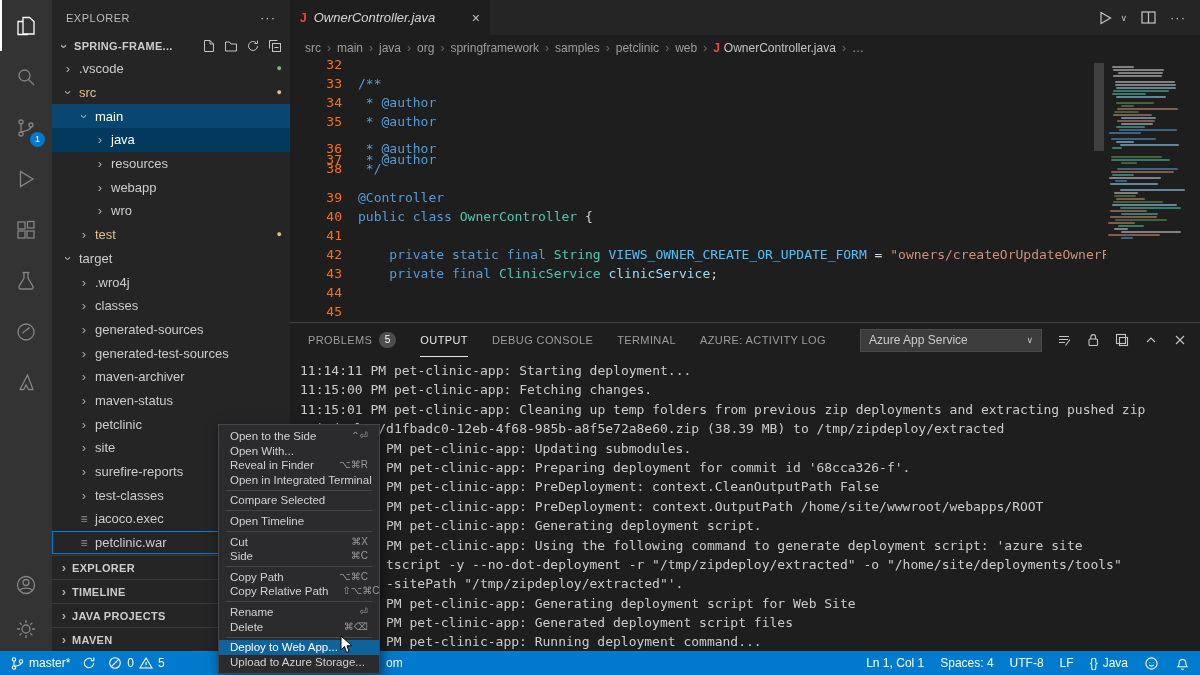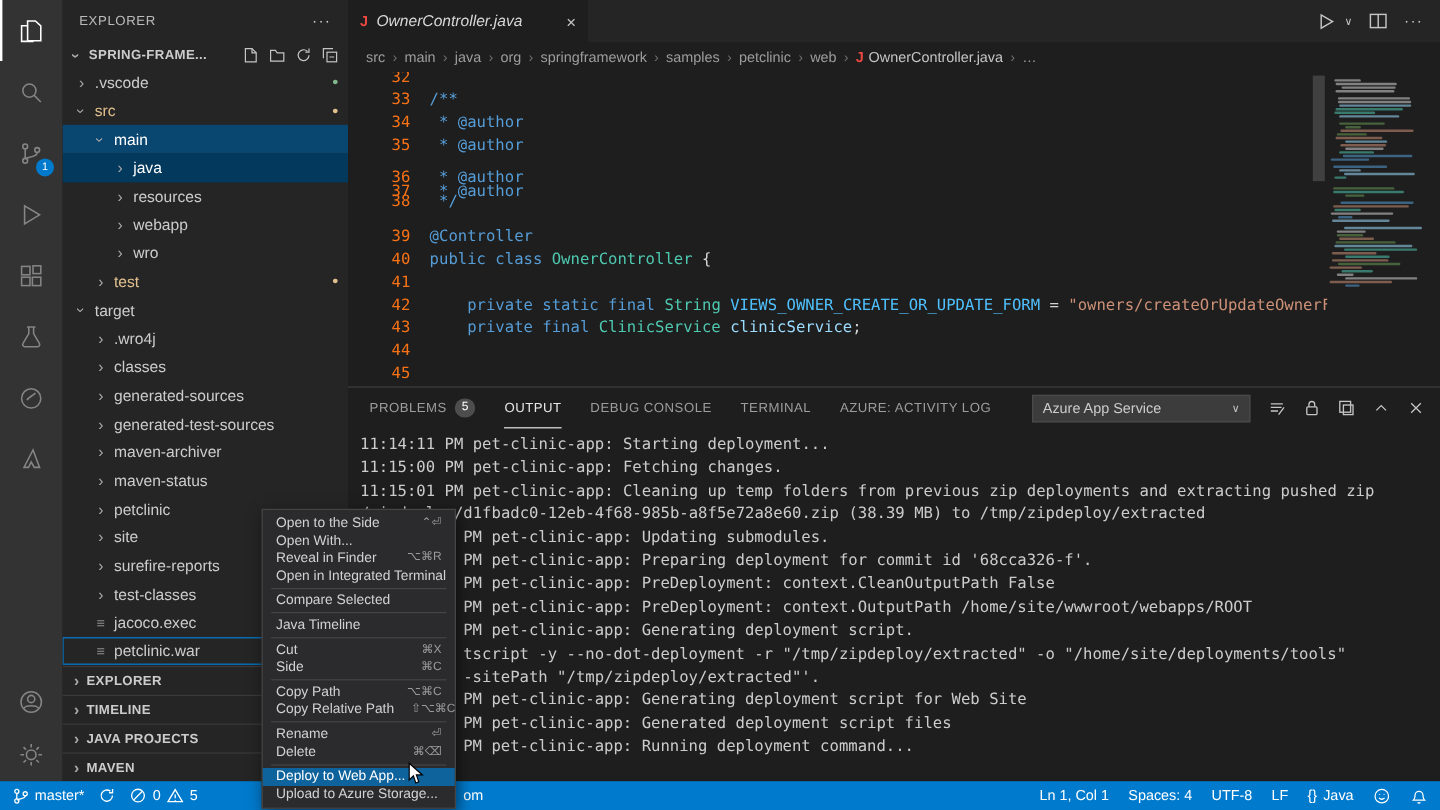--- a/index.html
+++ b/index.html
@@ -476,20 +476,21 @@
     <div class="pout">
         <div class="out-line">11:14:11 PM pet-clinic-app: Starting deployment...</div>
         <div class="out-line">11:15:00 PM pet-clinic-app: Fetching changes.</div>
         <div class="out-line">11:15:01 PM pet-clinic-app: Cleaning up temp folders from previous zip deployments and extracting pushed zip</div>
         <div class="out-line">/zipdeploy/d1fbadc0-12eb-4f68-985b-a8f5e72a8e60.zip (38.39 MB) to /tmp/zipdeploy/extracted</div>
         <div class="out-line covered">PM pet-clinic-app: Updating submodules.</div>
         <div class="out-line covered">PM pet-clinic-app: Preparing deployment for commit id '68cca326-f'.</div>
         <div class="out-line covered">PM pet-clinic-app: PreDeployment: context.CleanOutputPath False</div>
         <div class="out-line covered">PM pet-clinic-app: PreDeployment: context.OutputPath /home/site/wwwroot/webapps/ROOT</div>
         <div class="out-line covered">PM pet-clinic-app: Generating deployment script.</div>
+        <div class="out-line covered">PM pet-clinic-app: Using the following command to generate deployment script: 'azure site</div>
         <div class="out-line covered">tscript -y --no-dot-deployment -r "/tmp/zipdeploy/extracted" -o "/home/site/deployments/tools"</div>
         <div class="out-line covered">-sitePath "/tmp/zipdeploy/extracted"'.</div>
         <div class="out-line covered">PM pet-clinic-app: Generating deployment script for Web Site</div>
         <div class="out-line covered">PM pet-clinic-app: Generated deployment script files</div>
         <div class="out-line covered">PM pet-clinic-app: Running deployment command...</div>
       </div>
   </div>
 
   <div class="statusbar">
     <div class="sgroup">
@@ -560,21 +561,21 @@
       </div>
       <div class="menu-item">
         <span class="mlabel">Open in Integrated Terminal</span>
       </div>
       <div class="menu-sep"></div>
       <div class="menu-item">
         <span class="mlabel">Compare Selected</span>
       </div>
       <div class="menu-sep"></div>
       <div class="menu-item">
-        <span class="mlabel">Java Timeline</span>
+        <span class="mlabel">Open Timeline</span>
       </div>
       <div class="menu-sep"></div>
       <div class="menu-item">
         <span class="mlabel">Cut</span>
         <span class="mshort">⌘X</span>
       </div>
       <div class="menu-item">
         <span class="mlabel">Side</span>
         <span class="mshort">⌘C</span>
       </div>

